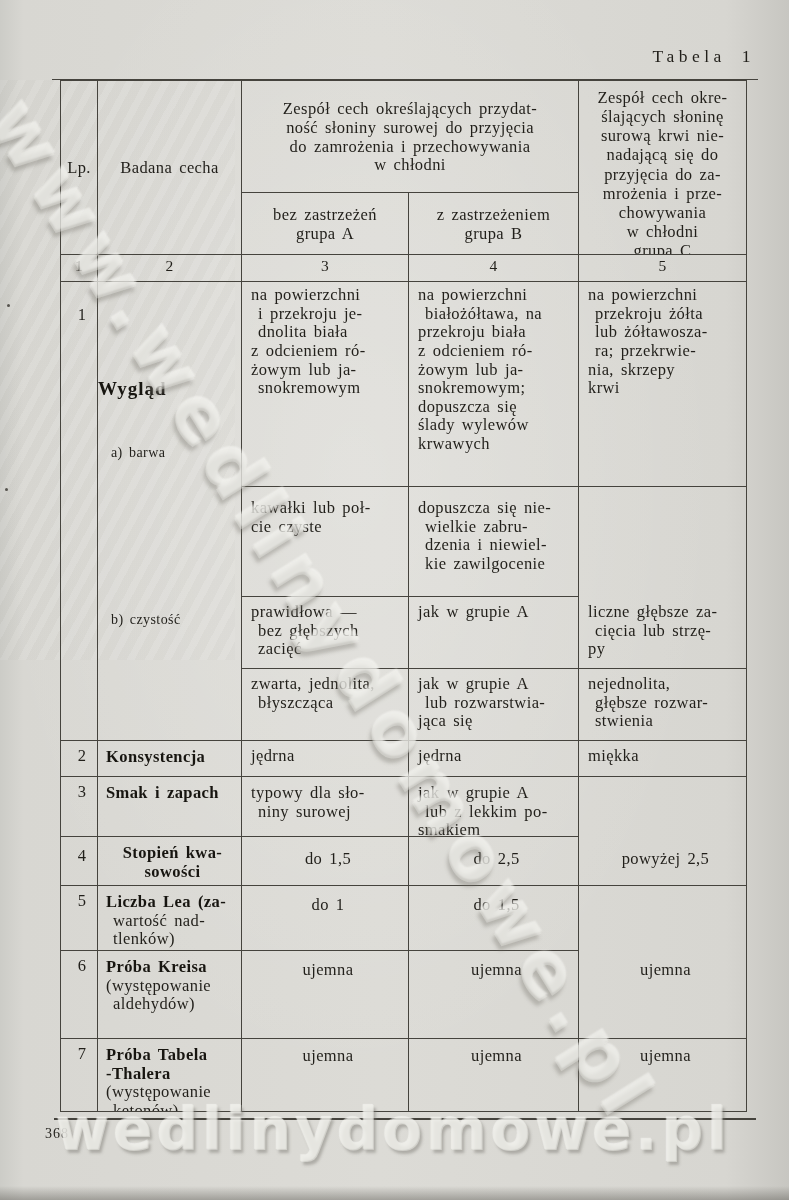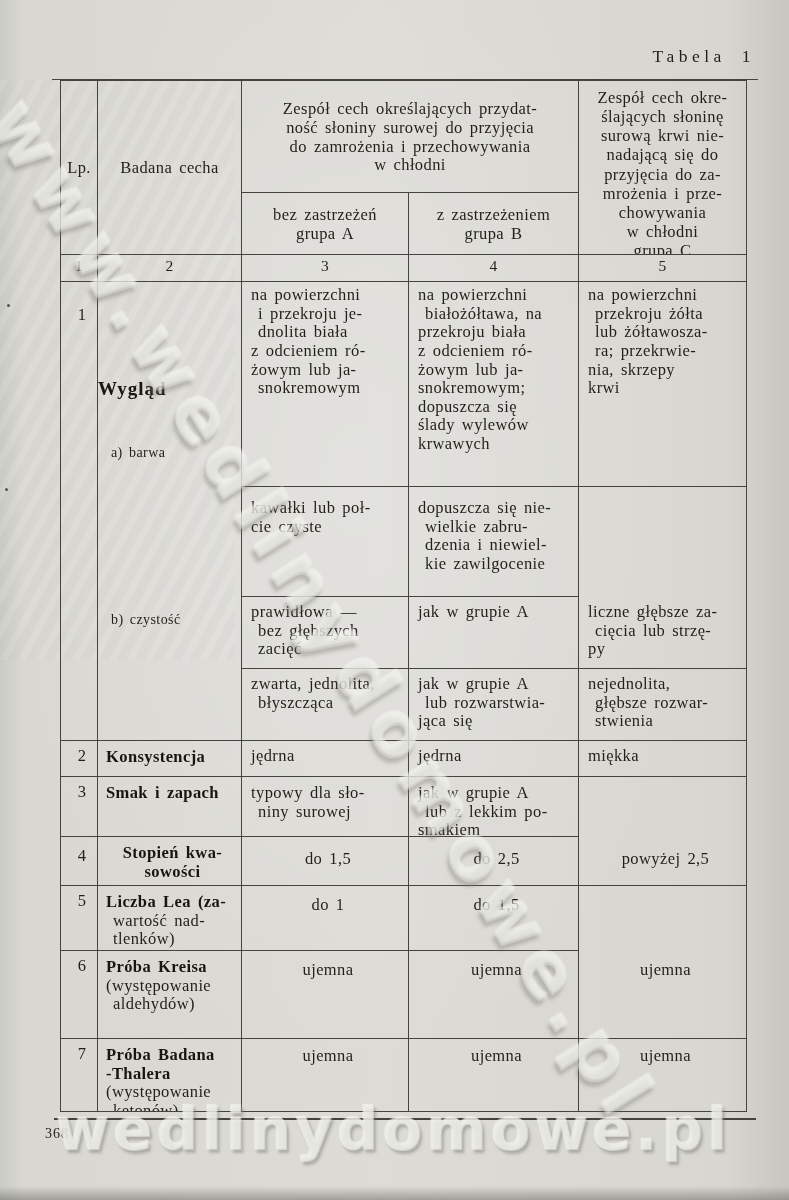--- a/index.html
+++ b/index.html
@@ -227,21 +227,21 @@
 
     <div class="cell lp br bb" style="grid-area:12/1/13/2">6</div>
     <div class="cell name br bb" style="grid-area:12/2/13/3"><span class="bold">Próba Kreisa</span><span>
 (występowanie
  aldehydów)</span></div>
     <div class="cell val br bb" style="grid-area:12/3/13/4">ujemna</div>
     <div class="cell val br bb" style="grid-area:12/4/13/5">ujemna</div>
     <div class="cell val bb" style="grid-area:12/5/13/6">ujemna</div>
 
     <div class="cell lp br" style="grid-area:13/1/14/2">7</div>
-    <div class="cell name br" style="grid-area:13/2/14/3"><span class="bold">Próba Badana
+    <div class="cell name br" style="grid-area:13/2/14/3"><span class="bold">Próba Tabela
 -Thalera</span><span>
 (występowanie
  ketonów)</span></div>
     <div class="cell val br" style="grid-area:13/3/14/4;padding-top:8px">ujemna</div>
     <div class="cell val br" style="grid-area:13/4/14/5;padding-top:8px">ujemna</div>
     <div class="cell val" style="grid-area:13/5/14/6;padding-top:8px">ujemna</div>
 
   </div>
 
   <div class="wm wm-diag">www.wedlinydomowe.pl</div>

